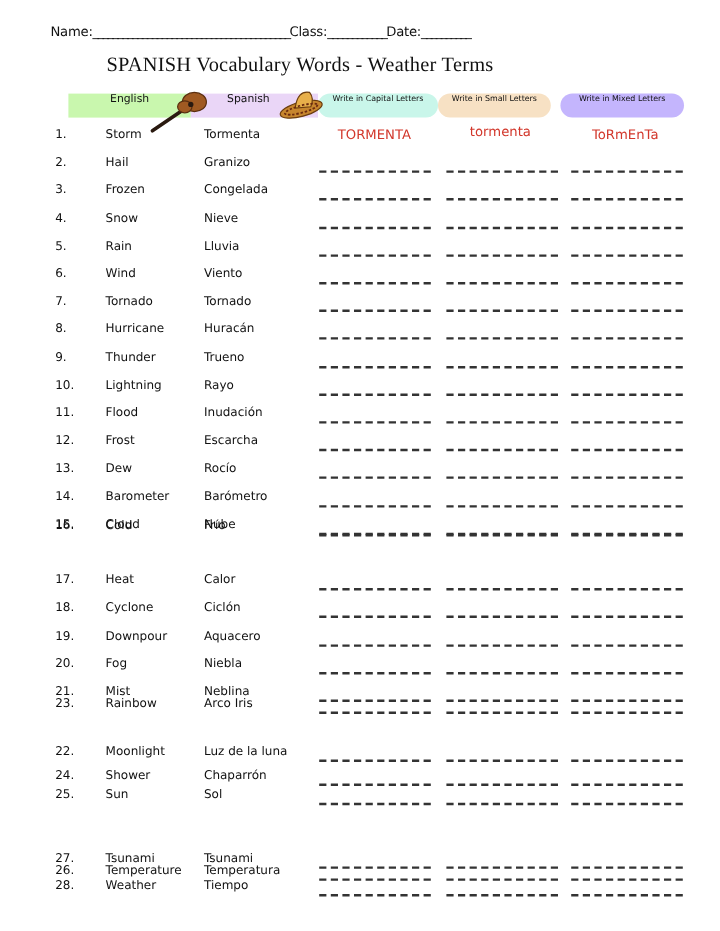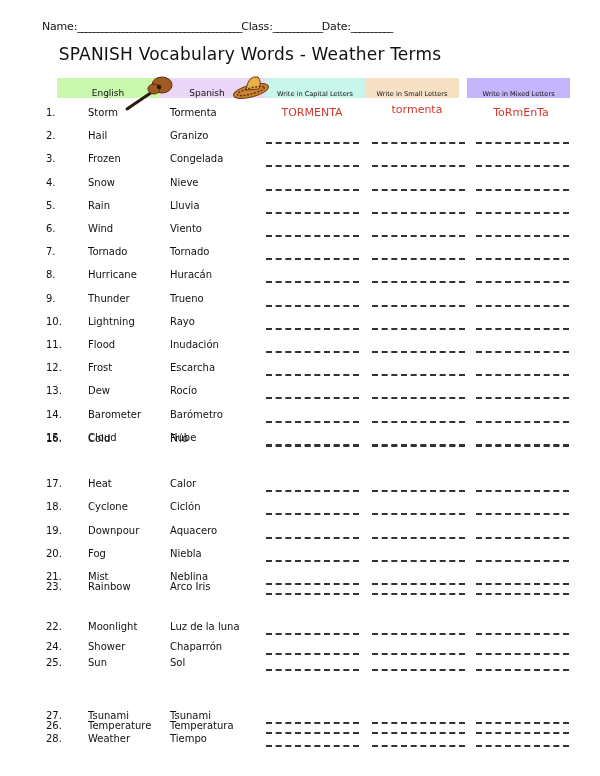--- a/index.html
+++ b/index.html
@@ -2,24 +2,24 @@
 <html><head>
 <meta charset="utf-8">
 <style>
   html, body { margin:0; padding:0; background:#ffffff; }
   body { width:600px; height:776px; position:relative; overflow:hidden;
          font-family:"DejaVu Sans", sans-serif; color:#111; }
   .topline { position:absolute; top:20px; left:42px; width:528px; font-size:11px;
              white-space:nowrap; letter-spacing:-0.2px; }
   .topline .fill { letter-spacing:-1.4px;margin-top:43px; }
   .title { position:absolute; top:44px; left:0; width:500px; text-align:center;
-           font-size:17px; letter-spacing:0.2px; }
-  .hdr { position:absolute; top:78px; height:20px; display:flex; align-items:flex-end;
+           font-size:17px; letter-spacing:0.2px;font-family:Liberation Serif, serif; }
+  .hdr { position:absolute; top:78px; height:20px; display:flex; align-items:flex-start;
          justify-content:center; font-size:9px; }
-  .hdr.small { font-size:6.6px; }
+  .hdr.small { font-size:6.6px;border-radius:10px; }
   .h-en { left:57px; width:102px; background:#c9f7ae; }
   .h-es { left:159px; width:106px; background:#ead6f7; }
   .h-cap { left:265px; width:100px; background:#c9f6ea; }
   .h-sm { left:365px; width:94px; background:#f7e1c4; }
   .h-mx { left:467px; width:103px; background:#c4b5fd; }
   .h-es span { margin-left:-10px; }
   .guitar { position:absolute; left:124px; top:72px; width:50px; height:40px; }
   .sombrero { position:absolute; left:232px; top:72px; width:40px; height:28px; }
   .row { position:absolute; left:0; width:600px; height:20px; font-size:10px; }
   .row .num { position:absolute; left:46px; top:0; }

